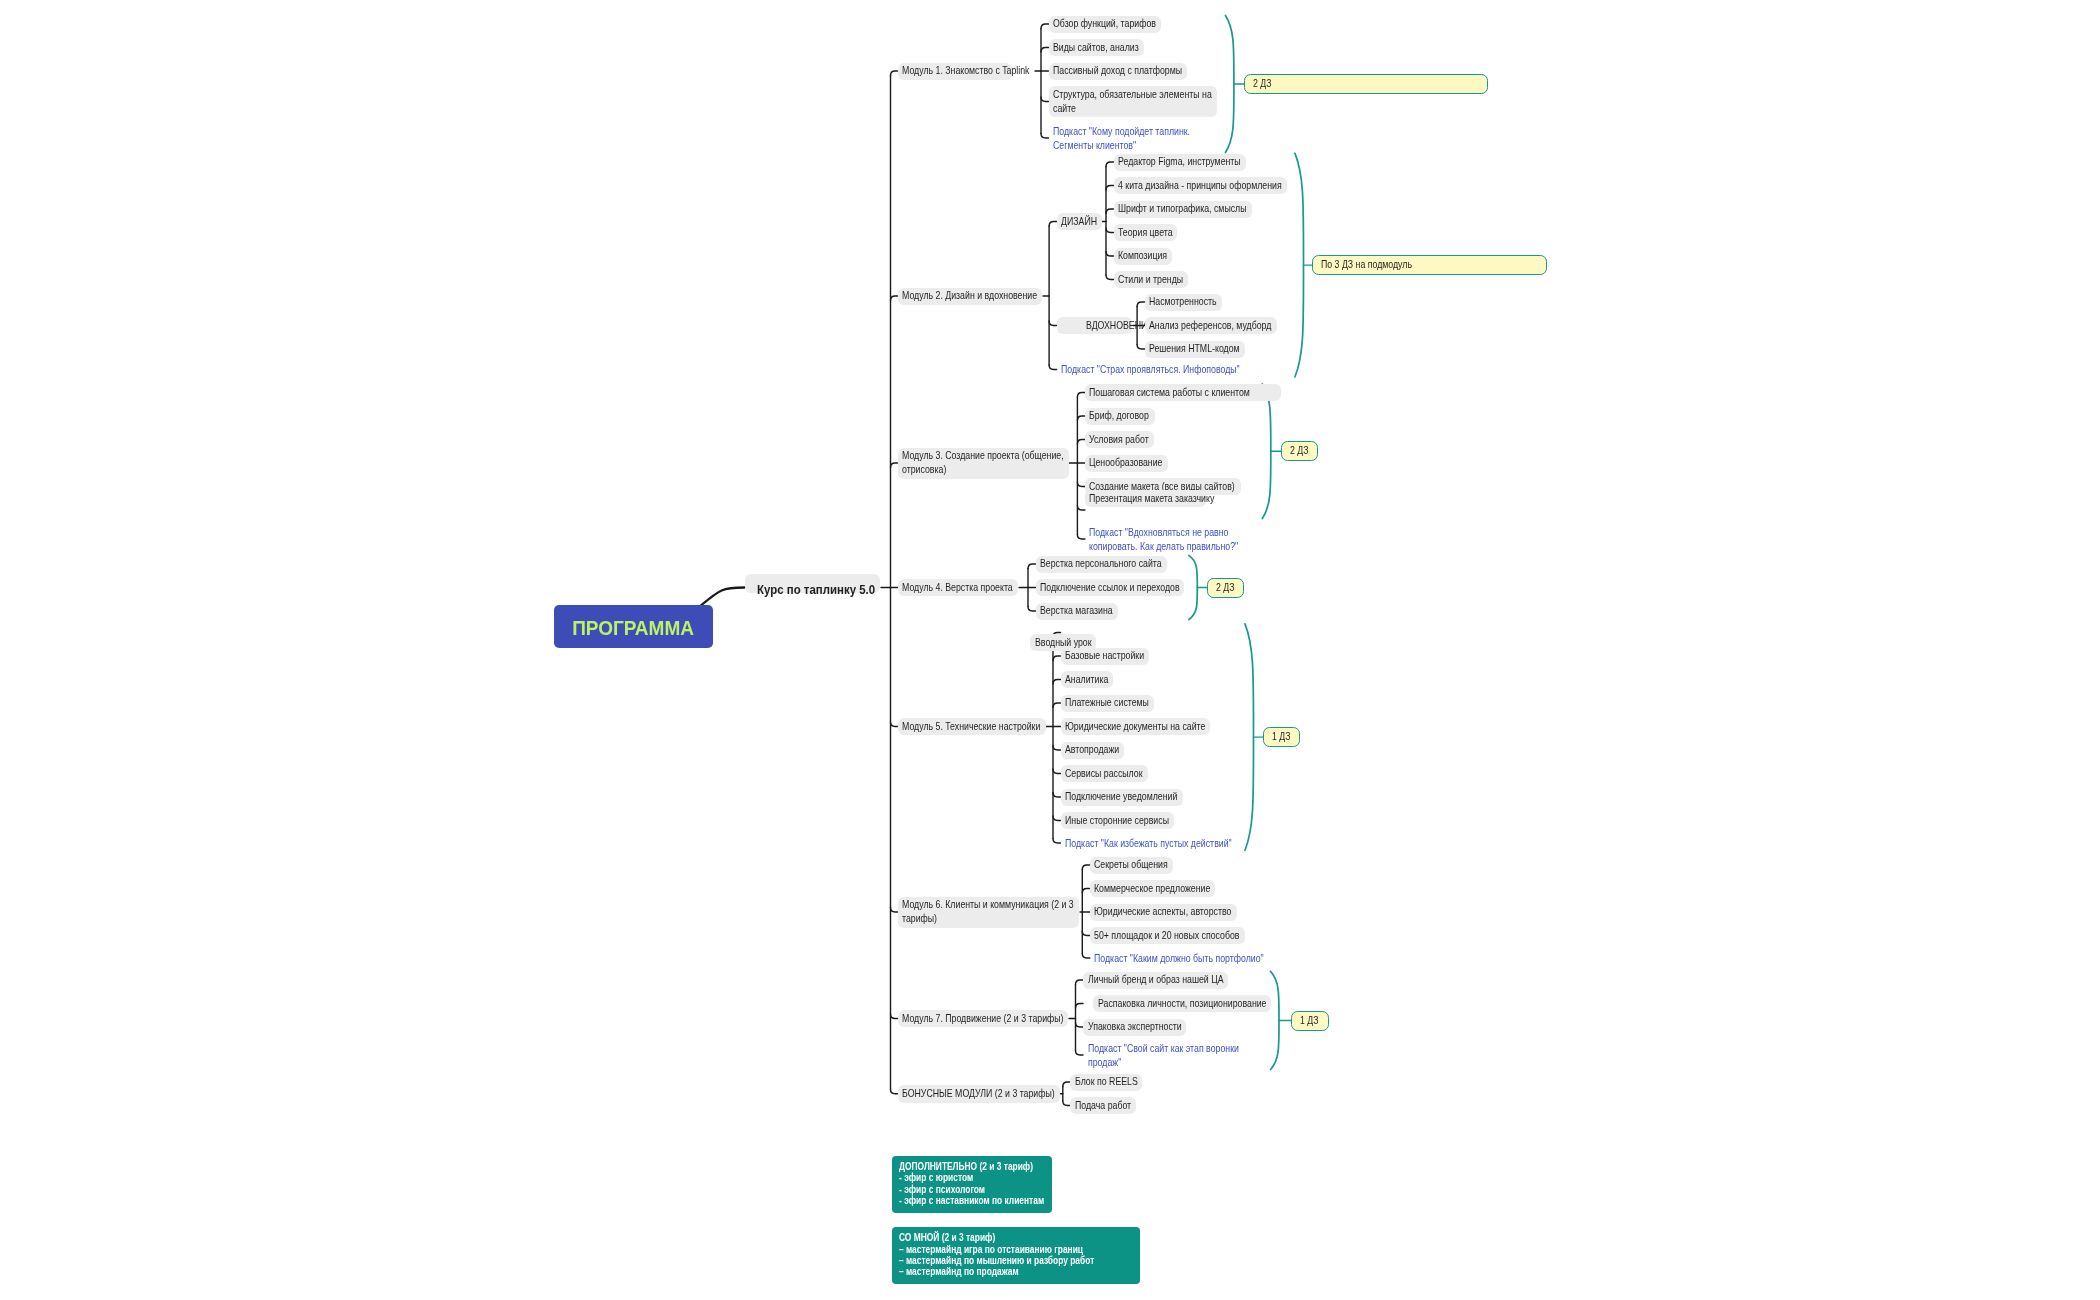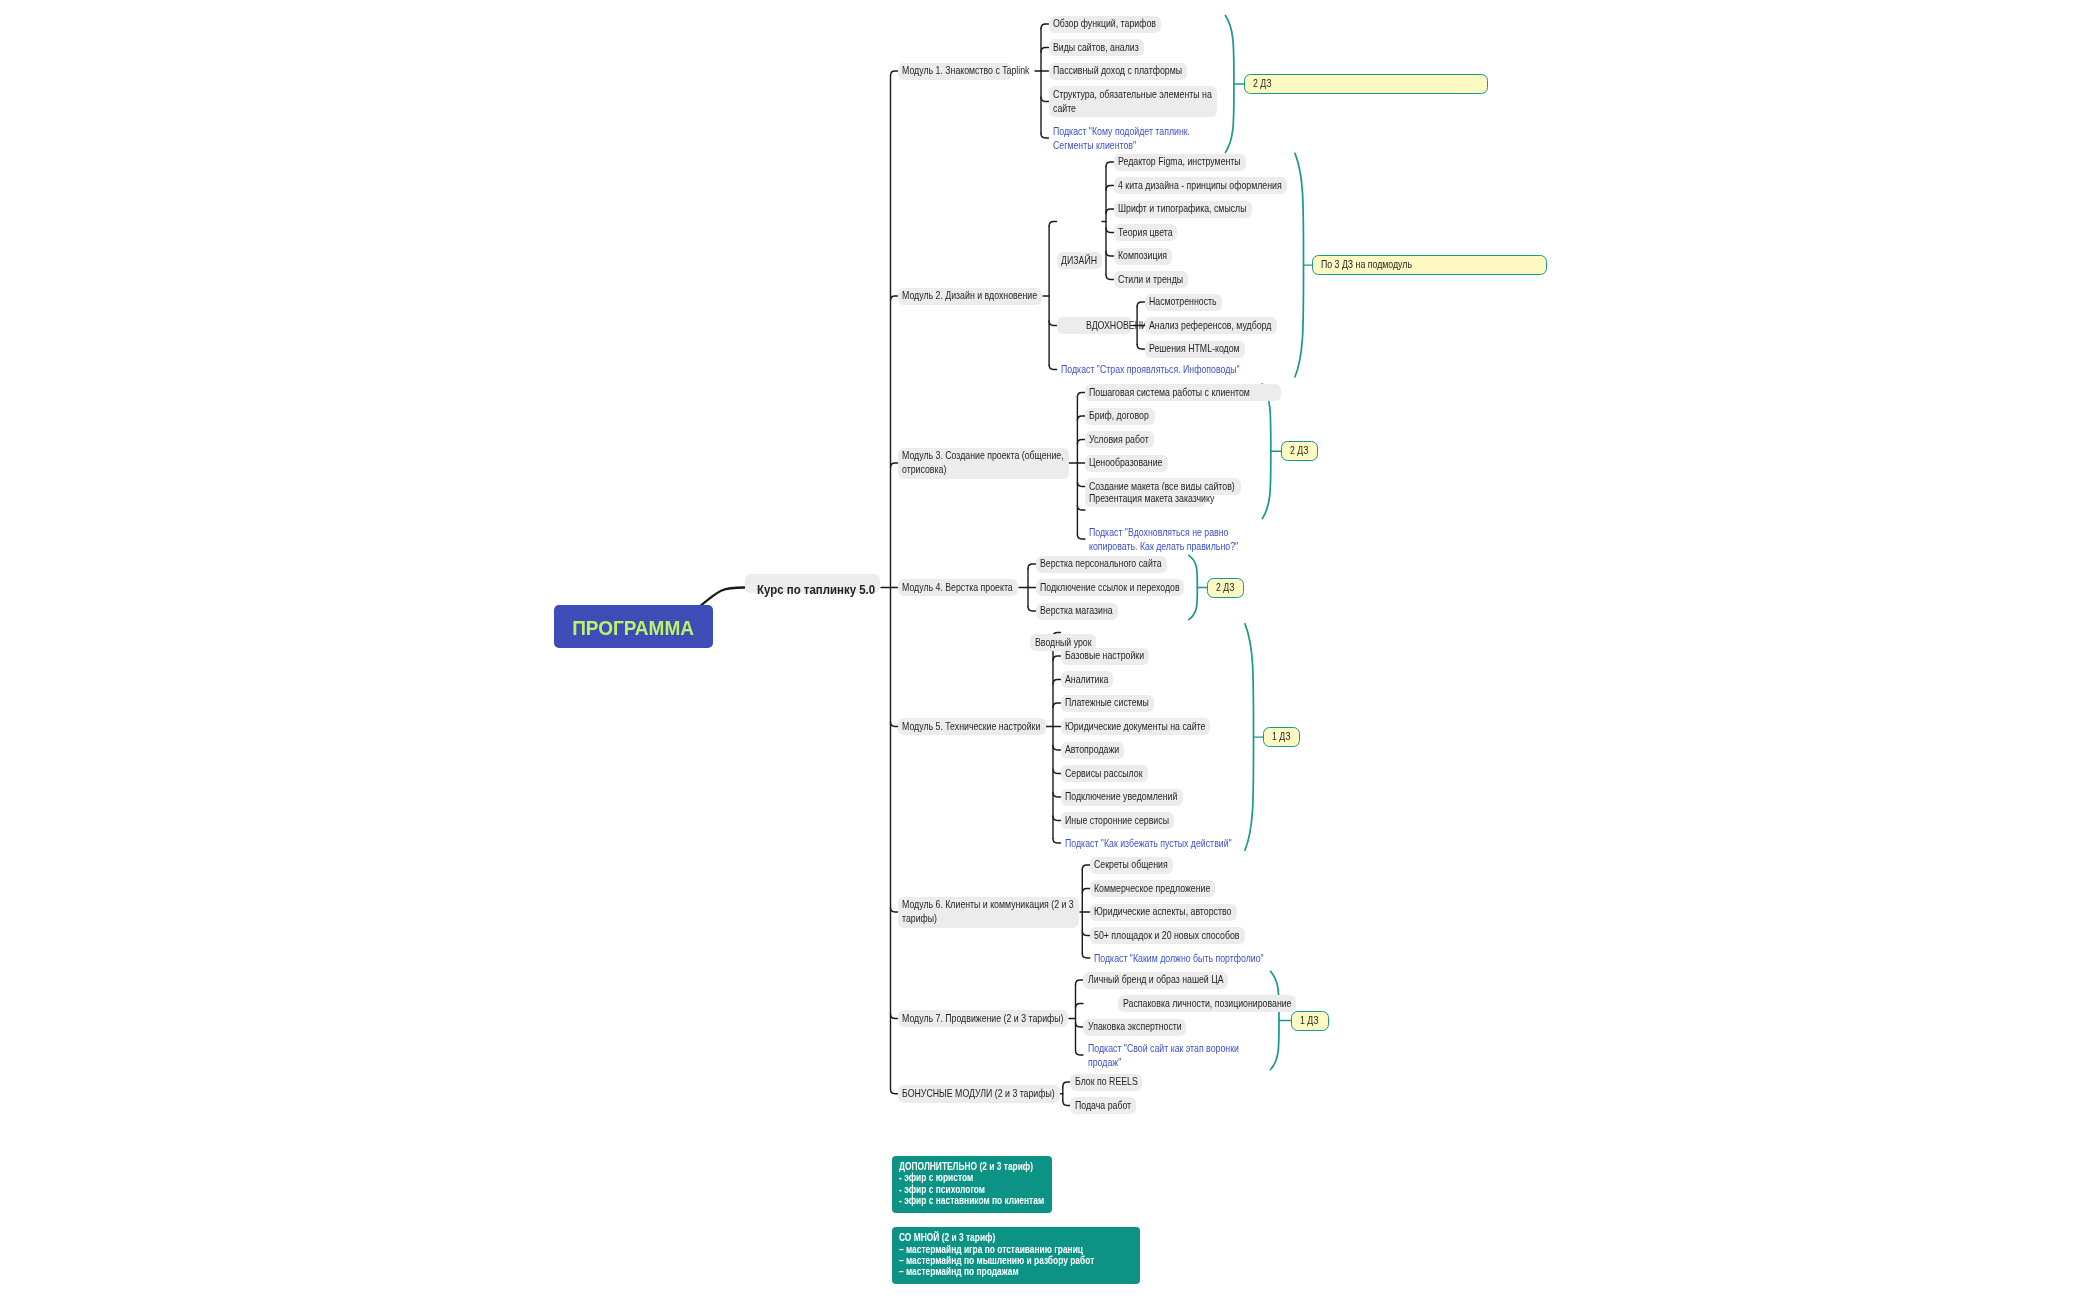--- a/index.html
+++ b/index.html
@@ -126,21 +126,21 @@
       <div class="node kind-course" style="height: 19px; line-height: 27px; width: 135.92px; left: 744.5px; top: 574px;"><span class="tx">Курс по таплинку 5.0</span></div>
       <div class="node kind-module" style="width: 114px; left: 897.5px; top: 62.5px;"><span class="tx">Модуль 1. Знакомство с Taplink</span></div>
       <div class="node kind-topic" style="width: 112.205px; left: 1048.5px; top: 15.5px;"><span class="tx">Обзор функций, тарифов</span></div>
       <div class="node kind-topic" style="width: 95.505px; left: 1048.5px; top: 39px;"><span class="tx">Виды сайтов, анализ</span></div>
       <div class="node kind-topic" style="width: 138.925px; left: 1048.5px; top: 62.5px;"><span class="tx">Пассивный доход с платформы</span></div>
       <div class="node kind-topic" style="width: 168.15px; left: 1048.5px; top: 86px;"><span class="tx">Структура, обязательные элементы на
 сайте</span></div>
       <div class="node kind-podcast" style="width: 146.44px; left: 1048.5px; top: 123.5px;"><span class="tx">Подкаст "Кому подойдет таплинк.
 Сегменты клиентов"</span></div>
       <div class="node kind-module" style="width: 144.77px; left: 897.5px; top: 287.5px;"><span class="tx">Модуль 2. Дизайн и вдохновение</span></div>
-      <div class="node kind-topic" style="width: 45.405px; left: 1056.6px; top: 213px; margin-top: 39px;"><span class="tx">ДИЗАЙН</span></div>
+      <div class="node kind-topic" style="width: 45.405px; left: 1056.6px; top: 213px;"><span class="tx">ДИЗАЙН</span></div>
       <div class="node kind-topic" style="width: 132.245px; left: 1113.5px; top: 153.5px;"><span class="tx">Редактор Figma, инструменты</span></div>
       <div class="node kind-topic" style="width: 173.16px; left: 1113.5px; top: 177px;"><span class="tx">4 кита дизайна - принципы оформления</span></div>
       <div class="node kind-topic" style="width: 138.09px; left: 1113.5px; top: 200.5px;"><span class="tx">Шрифт и типографика, смыслы</span></div>
       <div class="node kind-topic" style="width: 63.775px; left: 1113.5px; top: 224px;"><span class="tx">Теория цвета</span></div>
       <div class="node kind-topic" style="width: 58.765px; left: 1113.5px; top: 247.5px;"><span class="tx">Композиция</span></div>
       <div class="node kind-topic" style="width: 74.63px; left: 1113.5px; top: 271px;"><span class="tx">Стили и тренды</span></div>
       <div class="node kind-topic" style="width: 75px; left: 1056.6px; top: 317px; padding-left: 29px;"><span class="tx">ВДОХНОВЕНИЕ</span></div>
       <div class="node kind-topic" style="width: 77.135px; left: 1144.6px; top: 293.5px;"><span class="tx">Насмотренность</span></div>
       <div class="node kind-topic" style="width: 132.245px; left: 1144.6px; top: 317px;"><span class="tx">Анализ референсов, мудборд</span></div>
       <div class="node kind-topic" style="width: 100.515px; left: 1144.6px; top: 340.5px;"><span class="tx">Решения HTML-кодом</span></div>
@@ -172,21 +172,21 @@
       <div class="node kind-podcast" style="width: 176.5px; left: 1060.5px; top: 835.5px;"><span class="tx">Подкаст "Как избежать пустых действий"</span></div>
       <div class="node kind-module" style="width: 181.51px; left: 897.5px; top: 896.5px;"><span class="tx">Модуль 6. Клиенты и коммуникация (2 и 3
 тарифы)</span></div>
       <div class="node kind-topic" style="width: 82.98px; left: 1089.8px; top: 856.5px;"><span class="tx">Секреты общения</span></div>
       <div class="node kind-topic" style="width: 125.565px; left: 1089.8px; top: 880px;"><span class="tx">Коммерческое предложение</span></div>
       <div class="node kind-topic" style="width: 147.275px; left: 1089.8px; top: 903.5px;"><span class="tx">Юридические аспекты, авторство</span></div>
       <div class="node kind-topic" style="width: 154.79px; left: 1089.8px; top: 927px;"><span class="tx">50+ площадок и 20 новых способов</span></div>
       <div class="node kind-podcast" style="width: 179.005px; left: 1089.8px; top: 950.5px;"><span class="tx">Подкаст "Каким должно быть портфолио"</span></div>
       <div class="node kind-module" style="width: 170.655px; left: 897.5px; top: 1010px;"><span class="tx">Модуль 7. Продвижение (2 и 3 тарифы)</span></div>
       <div class="node kind-topic" style="width: 144.77px; left: 1083px; top: 971.5px;"><span class="tx">Личный бренд и образ нашей ЦА</span></div>
-      <div class="node kind-topic" style="width: 178.17px; left: 1118px; top: 995px;"><span class="tx">Распаковка личности, позиционирование</span></div>
+      <div class="node kind-topic" style="width: 178.17px; left: 1093px; top: 995px;"><span class="tx">Распаковка личности, позиционирование</span></div>
       <div class="node kind-topic" style="width: 103.02px; left: 1083px; top: 1018.5px;"><span class="tx">Упаковка экспертности</span></div>
       <div class="node kind-podcast" style="width: 160.635px; left: 1083px; top: 1040.5px;"><span class="tx">Подкаст "Свой сайт как этап воронки
 продаж"</span></div>
       <div class="node kind-module" style="width: 162.305px; left: 897.5px; top: 1085.25px;"><span class="tx">БОНУСНЫЕ МОДУЛИ (2 и 3 тарифы)</span></div>
       <div class="node kind-topic" style="width: 72.125px; left: 1070.3px; top: 1073.5px;"><span class="tx">Блок по REELS</span></div>
       <div class="node kind-topic" style="width: 65.445px; left: 1070.3px; top: 1097px;"><span class="tx">Подача работ</span></div>
       <div class="node kind-summary is-summary" style="height: 20px; width: 243.4px; left: 1244.2px; top: 74px;"><span class="tx">2 ДЗ</span></div>
       <div class="node kind-summary is-summary" style="height: 20px; width: 234.6px; left: 1312.4px; top: 255.1px;"><span class="tx">По 3 ДЗ на подмодуль</span></div>
       <div class="node kind-summary is-summary" style="height: 20px; width: 37.17px; left: 1281px; top: 441.3px;"><span class="tx">2 ДЗ</span></div>
       <div class="node kind-summary is-summary" style="height: 20px; width: 37.17px; left: 1206.9px; top: 577.5px;"><span class="tx">2 ДЗ</span></div>

